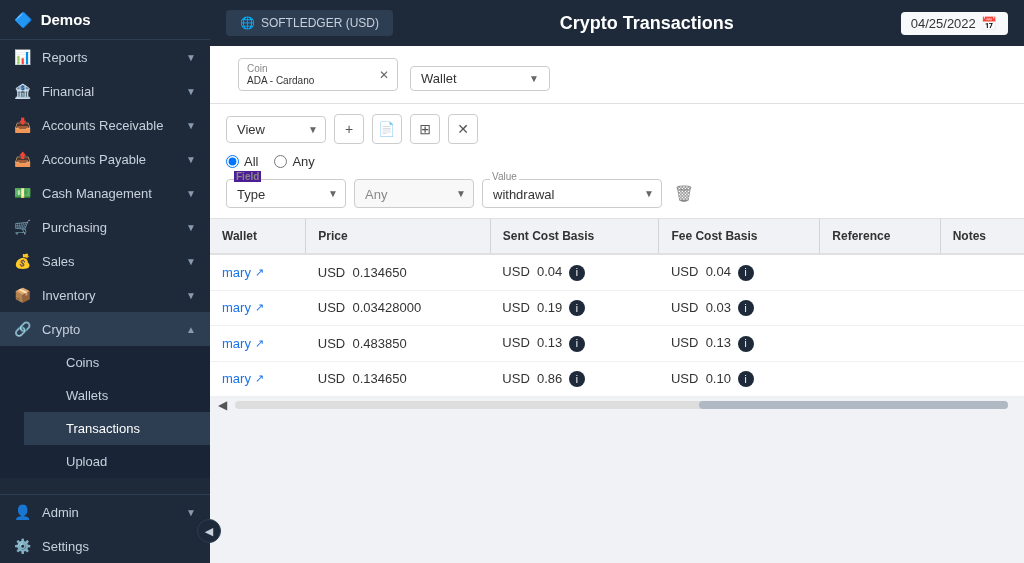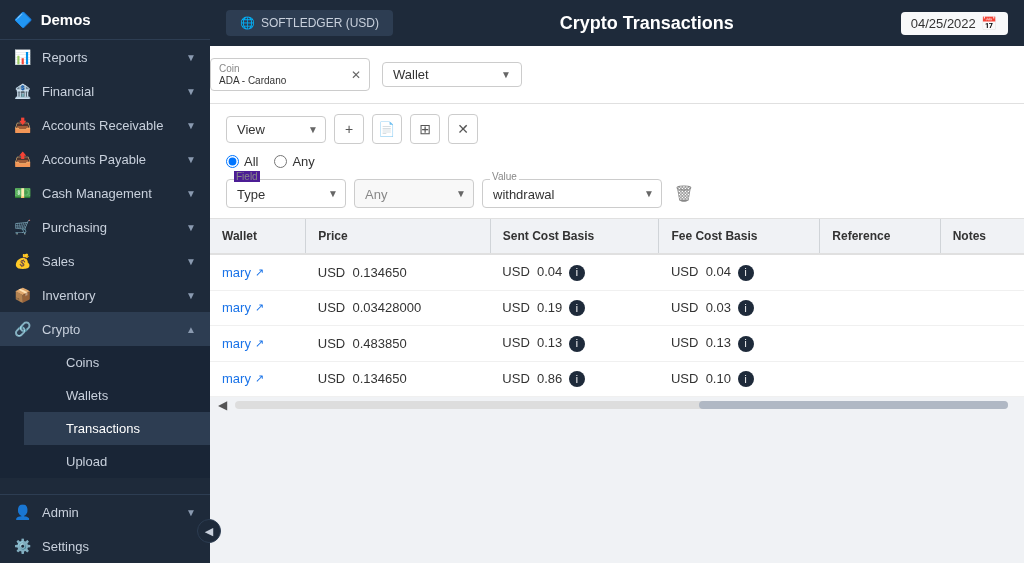--- a/index.html
+++ b/index.html
@@ -118,23 +118,23 @@
     .content {
       flex: 1;
       overflow-y: auto;
       background: #f0f2f5;
       padding: 0;
     }
 
     
     .filter-bar {
       background: #fff;
-      padding: 12px 0;
-      display: flex;
-      align-items: center;
+      padding: 12px 28px;
+      display: flex;
+      align-items: flex-end;
       gap: 12px;
       border-bottom: 1px solid #e0e0e0;
     }
     .coin-filter {
       display: flex;
       align-items: center;
       border: 1px solid #ccc;
       border-radius: 4px;
       padding: 4px 8px;
       background: #fff;
@@ -230,20 +230,21 @@
       align-items: center;
     }
     .filter-field-label {
       position: absolute;
       top: -8px;
       left: 8px;
       background: #4c1d95;
       font-size: 10px;
       color: #888;
       padding: 0 2px;
+      font-weight: bold;
     }
     .filter-field-select {
       appearance: none;
       border: 1px solid #ccc;
       border-radius: 4px;
       padding: 7px 28px 5px 10px;
       font-size: 13px;
       cursor: pointer;
       color: #333;
       min-width: 120px;

